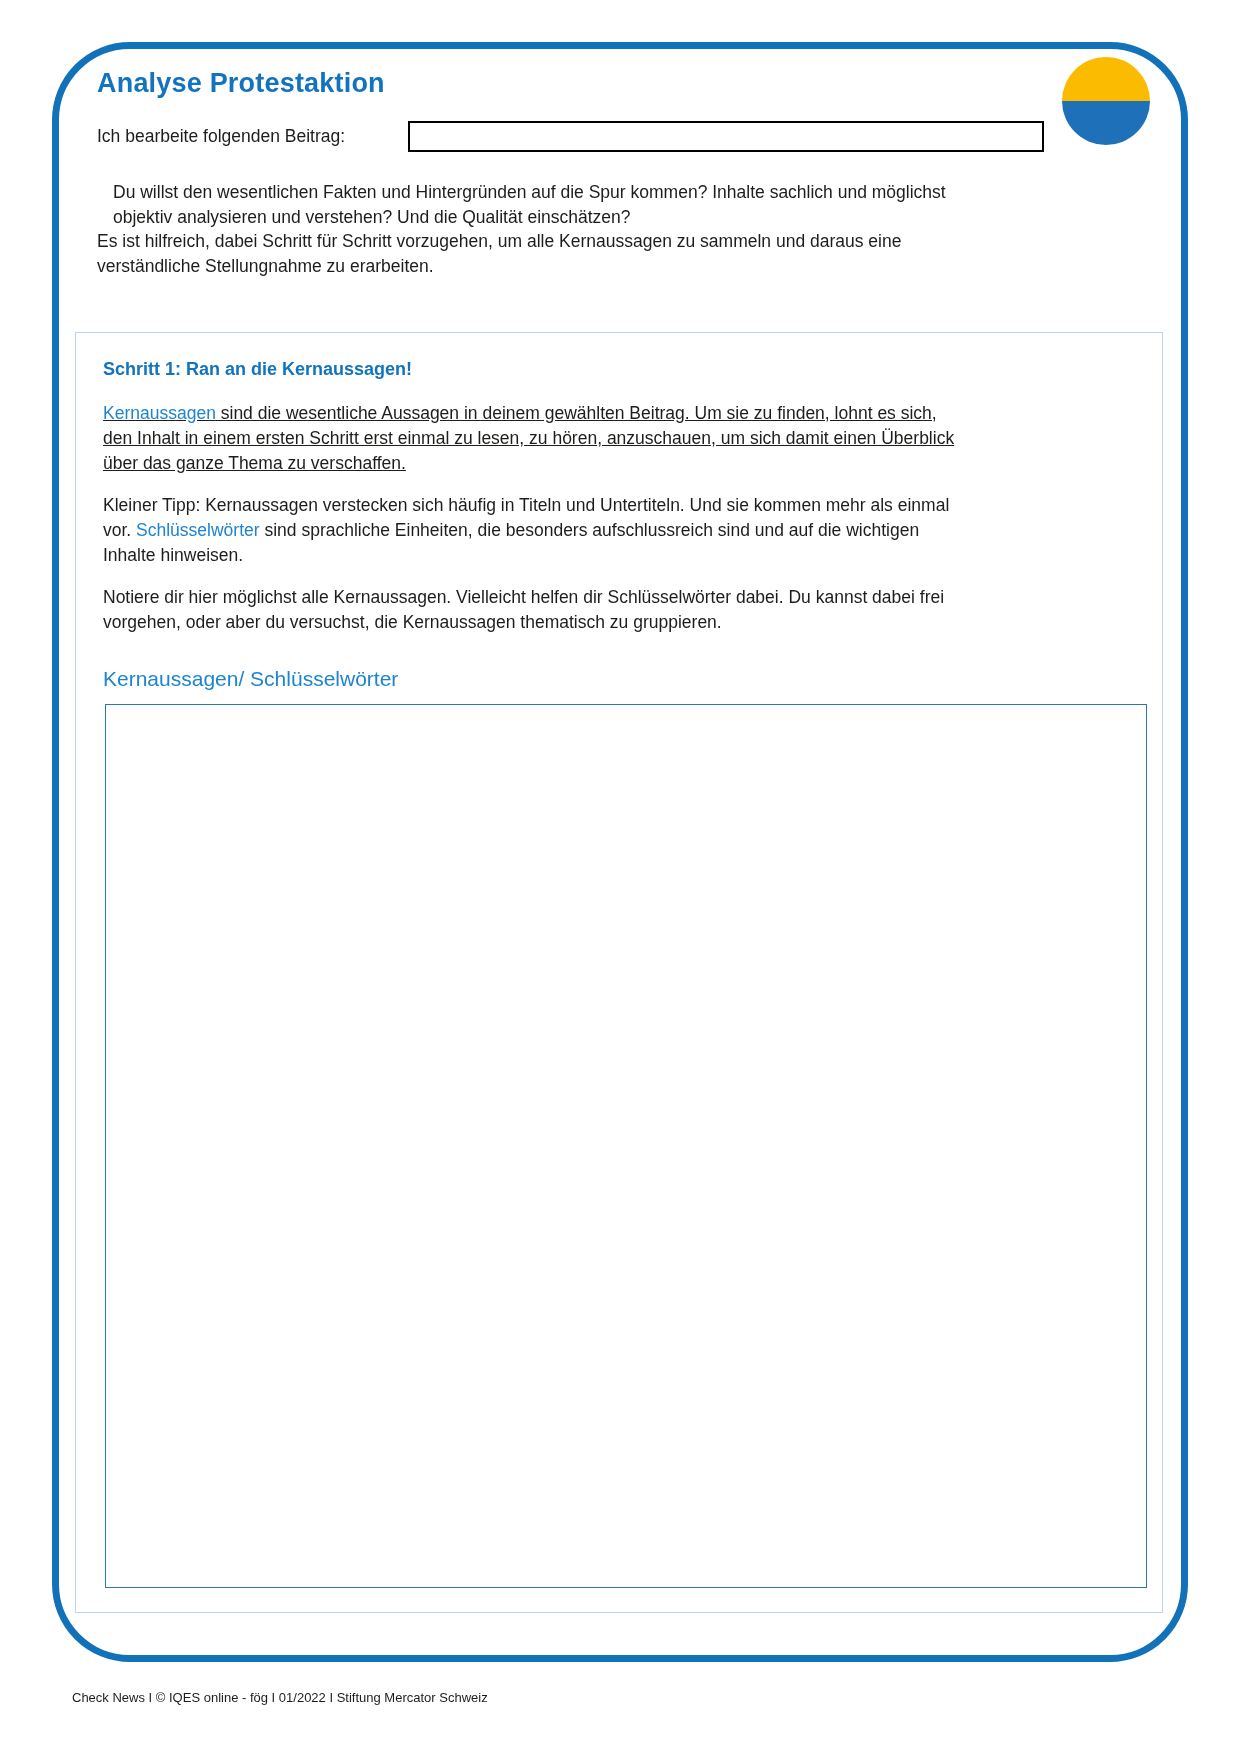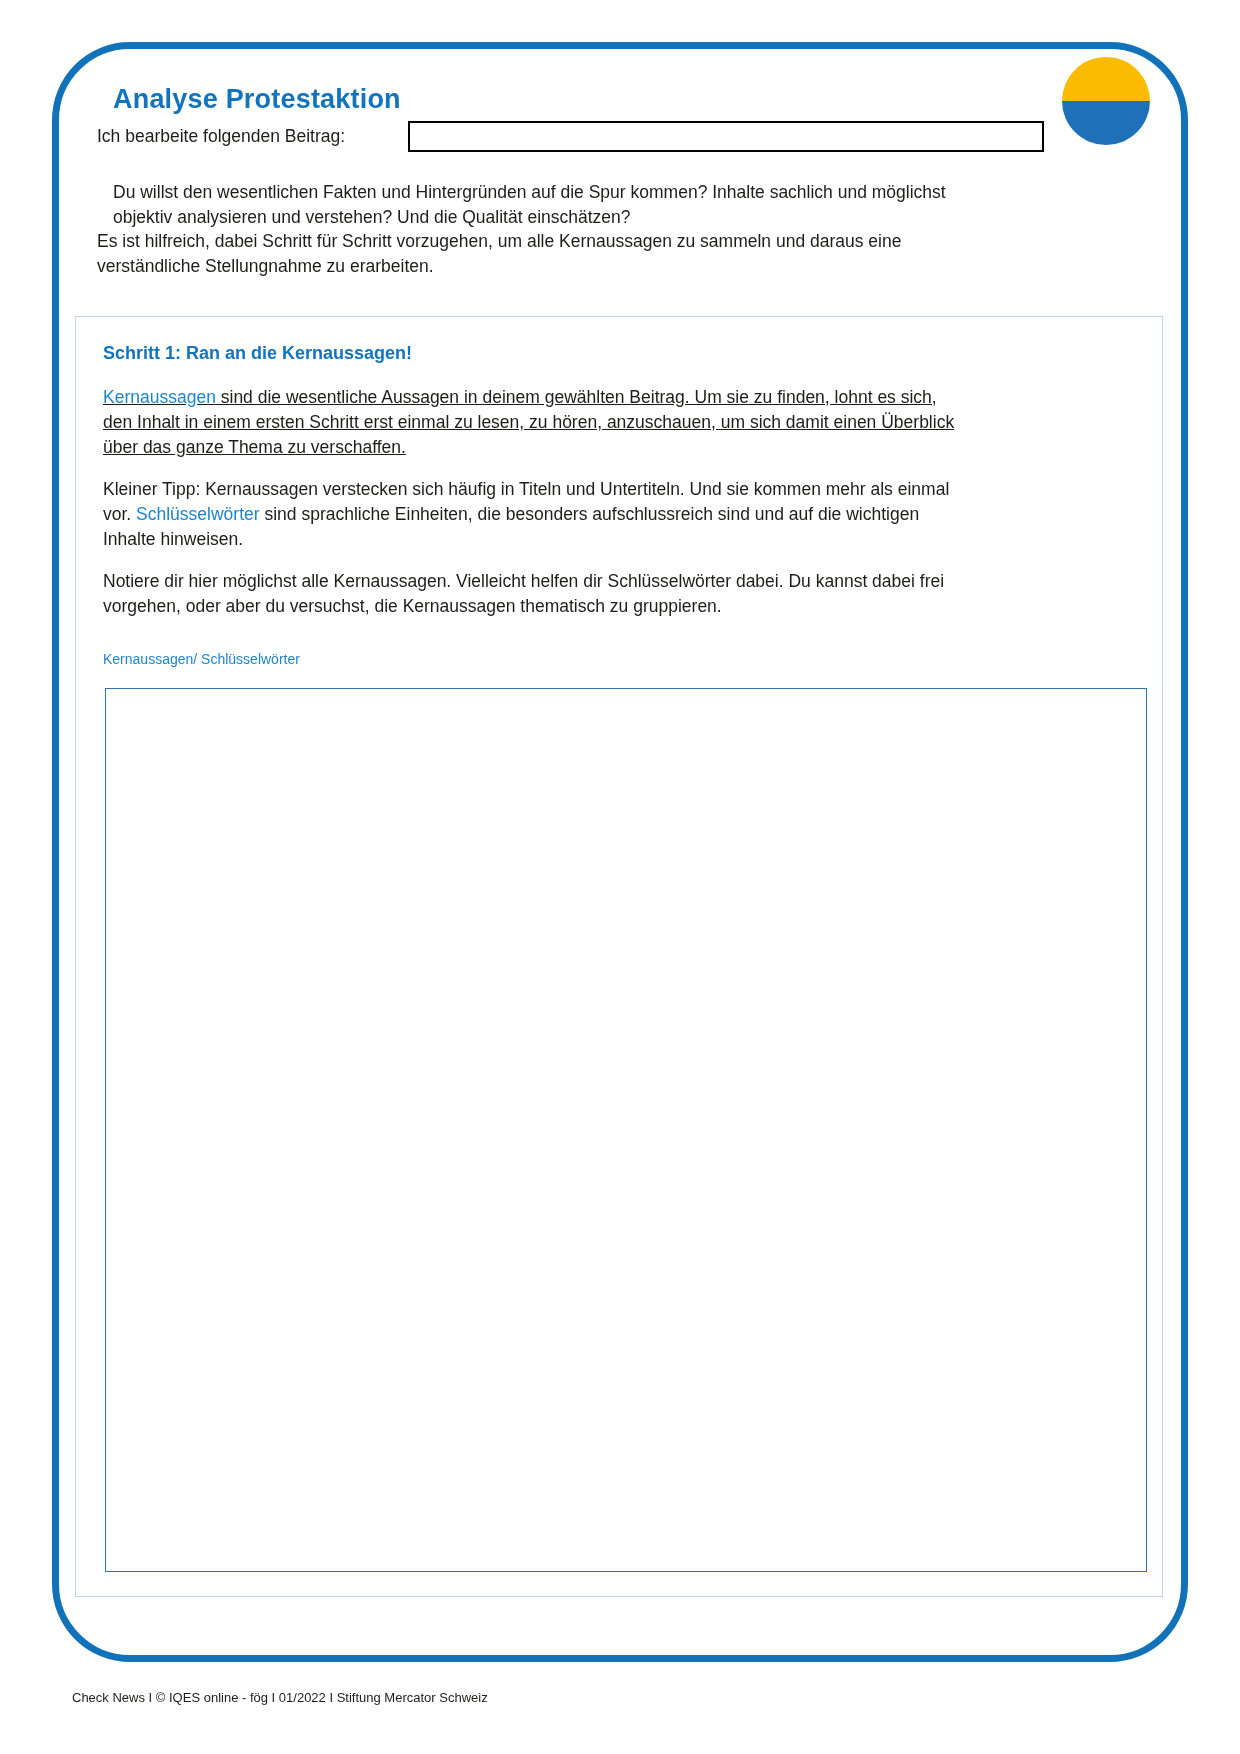--- a/index.html
+++ b/index.html
@@ -55,37 +55,37 @@
     font-size: 17.5px;
     line-height: 25px;
     white-space: pre-line;
     width: 960px;
   }
   .intro-para1 { left: 97px; top: 164px; }
   .intro-para2 { left: 97px; top: 229px; }
 
   
   .section {
-    left: 75px; top: 316px;
+    left: 75px; top: 332px;
     width: 1088px; height: 1281px;
     border: 1px solid #BDD5EA;
     box-sizing: border-box;
   }
   .step-heading {
     left: 27px; top: 26px;
     font-size: 18px; font-weight: bold;
     color: #1273BE;
   }
   .s-para1 { left: 27px; top: 68px; }
   .s-para2 { left: 27px; top: 160px; }
   .s-para3 { left: 27px; top: 252px; }
   .link { color: #1E84D0; }
   .notes-label {
     left: 27px; top: 334px;
-    font-size: 14px;
+    font-size: 21px;
     color: #1E84D0;
   }
   .notes-box {
     left: 29px; top: 371px;
     width: 1042px; height: 884px;
     border: 1.5px solid #2E75B6;
     box-sizing: border-box;
     background: #ffffff;
     resize: none;
     font-family: "Liberation Sans", sans-serif;
@@ -100,21 +100,21 @@
     color: #1d1d1b;
   }
 </style>
 </head>
 <body>
 
 <div class="abs frame"></div>
 
 <div class="abs logo"></div>
 
-<h1 class="abs page-title" style="margin:16px;text-align:center;">Analyse Protestaktion</h1>
+<h1 class="abs page-title" style="margin:0;text-align:center;">Analyse Protestaktion</h1>
 
 <label class="abs beitrag-label">Ich bearbeite folgenden Beitrag:</label>
 <input class="abs beitrag-input" type="text" value="" style="">
 
 <p class="abs para intro-para1" style="margin:16px;">Du willst den wesentlichen Fakten und Hintergründen auf die Spur kommen? Inhalte sachlich und möglichst
 objektiv analysieren und verstehen? Und die Qualität einschätzen?</p>
 <p class="abs para intro-para2" style="margin:0;">Es ist hilfreich, dabei Schritt für Schritt vorzugehen, um alle Kernaussagen zu sammeln und daraus eine
 verständliche Stellungnahme zu erarbeiten.</p>
 
 <div class="abs section">

